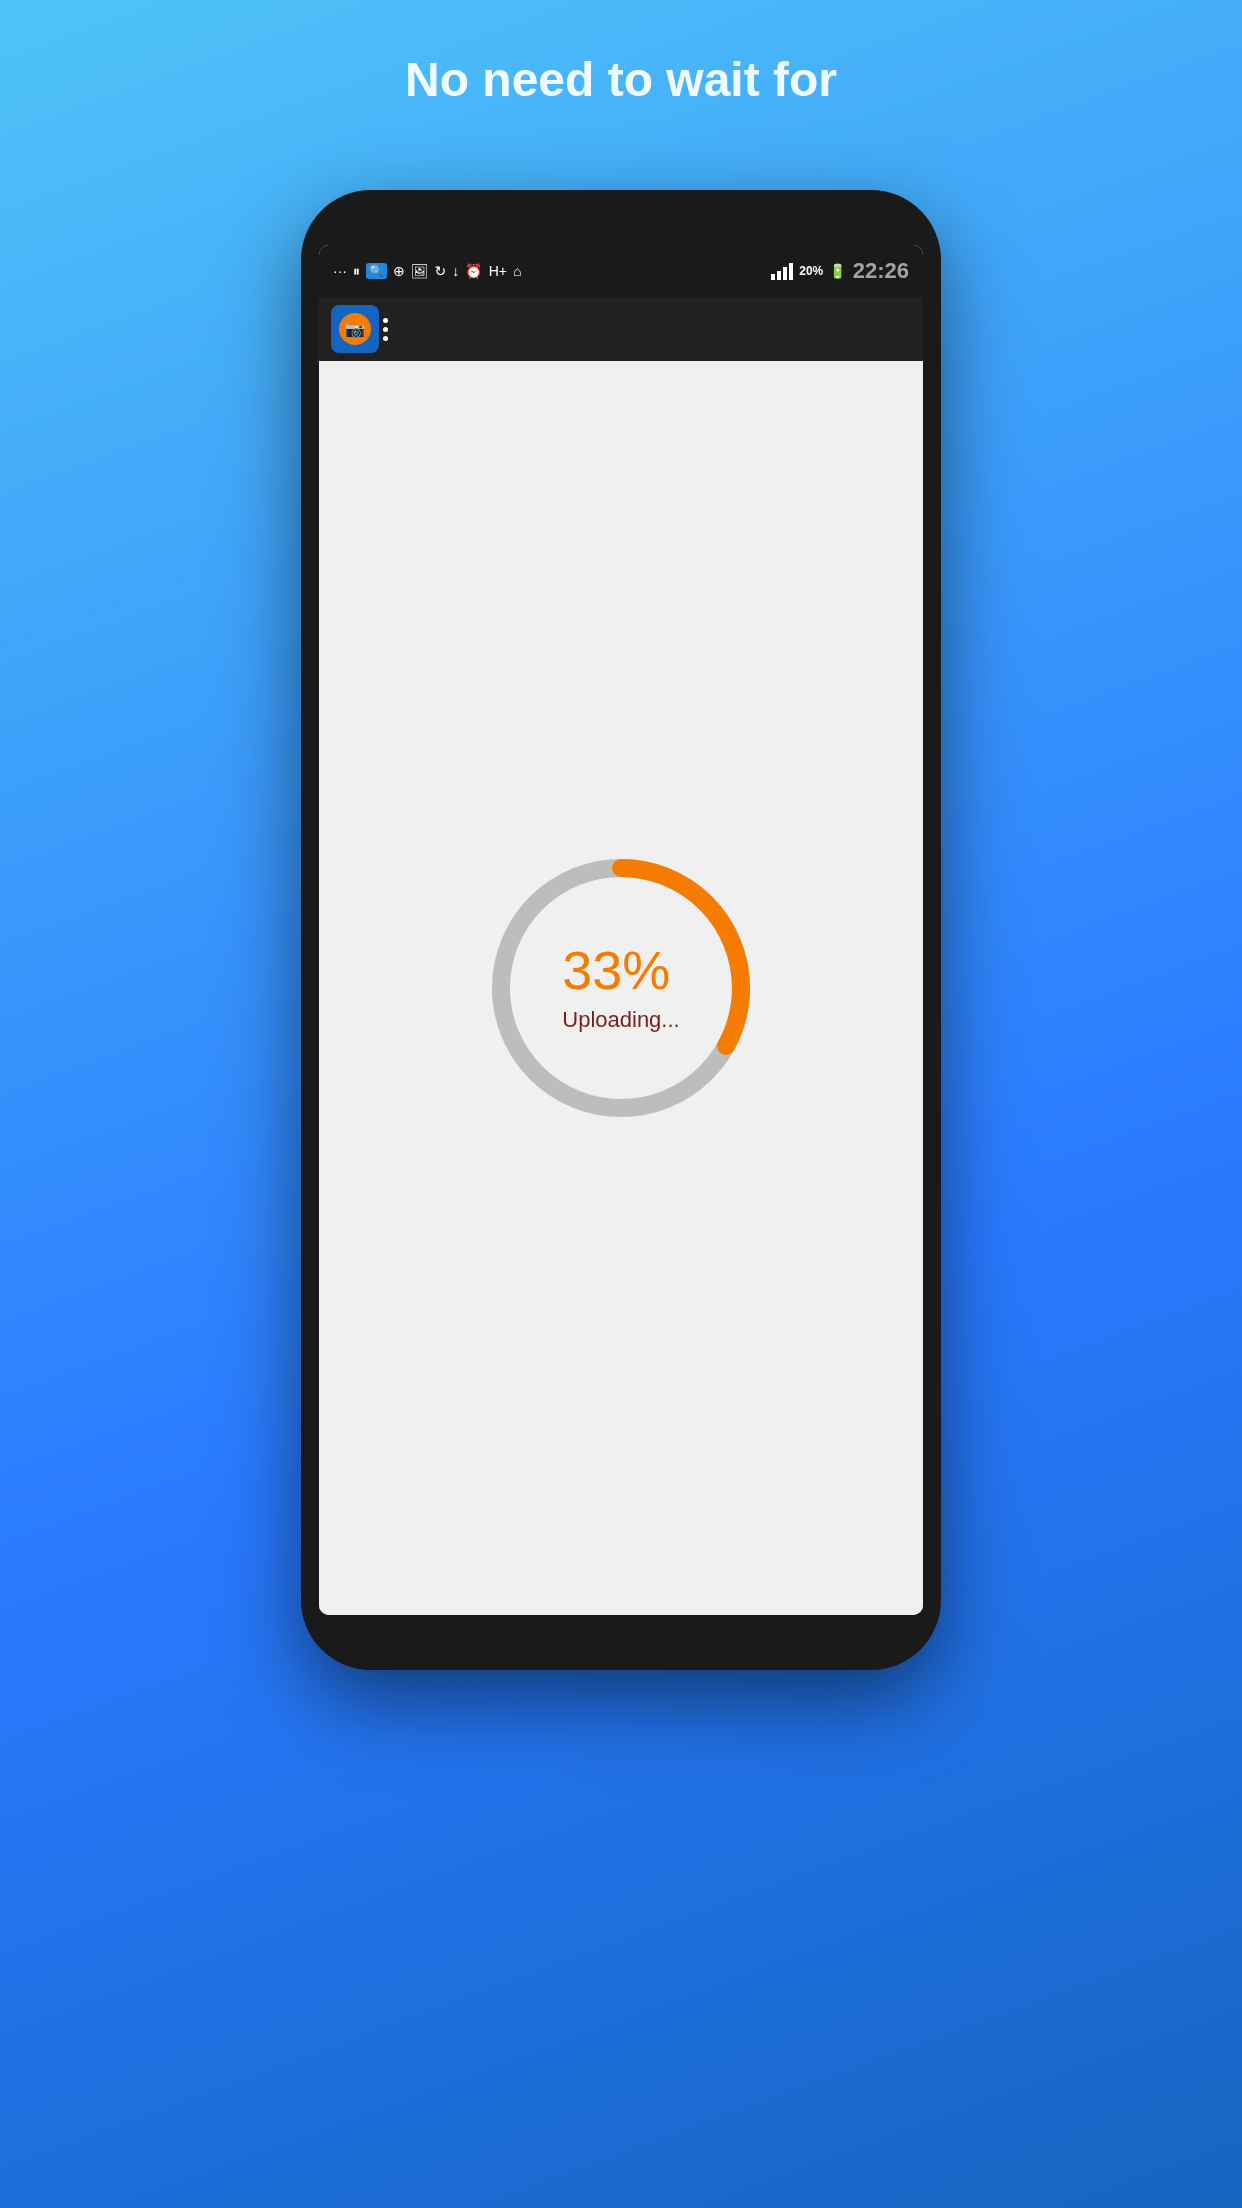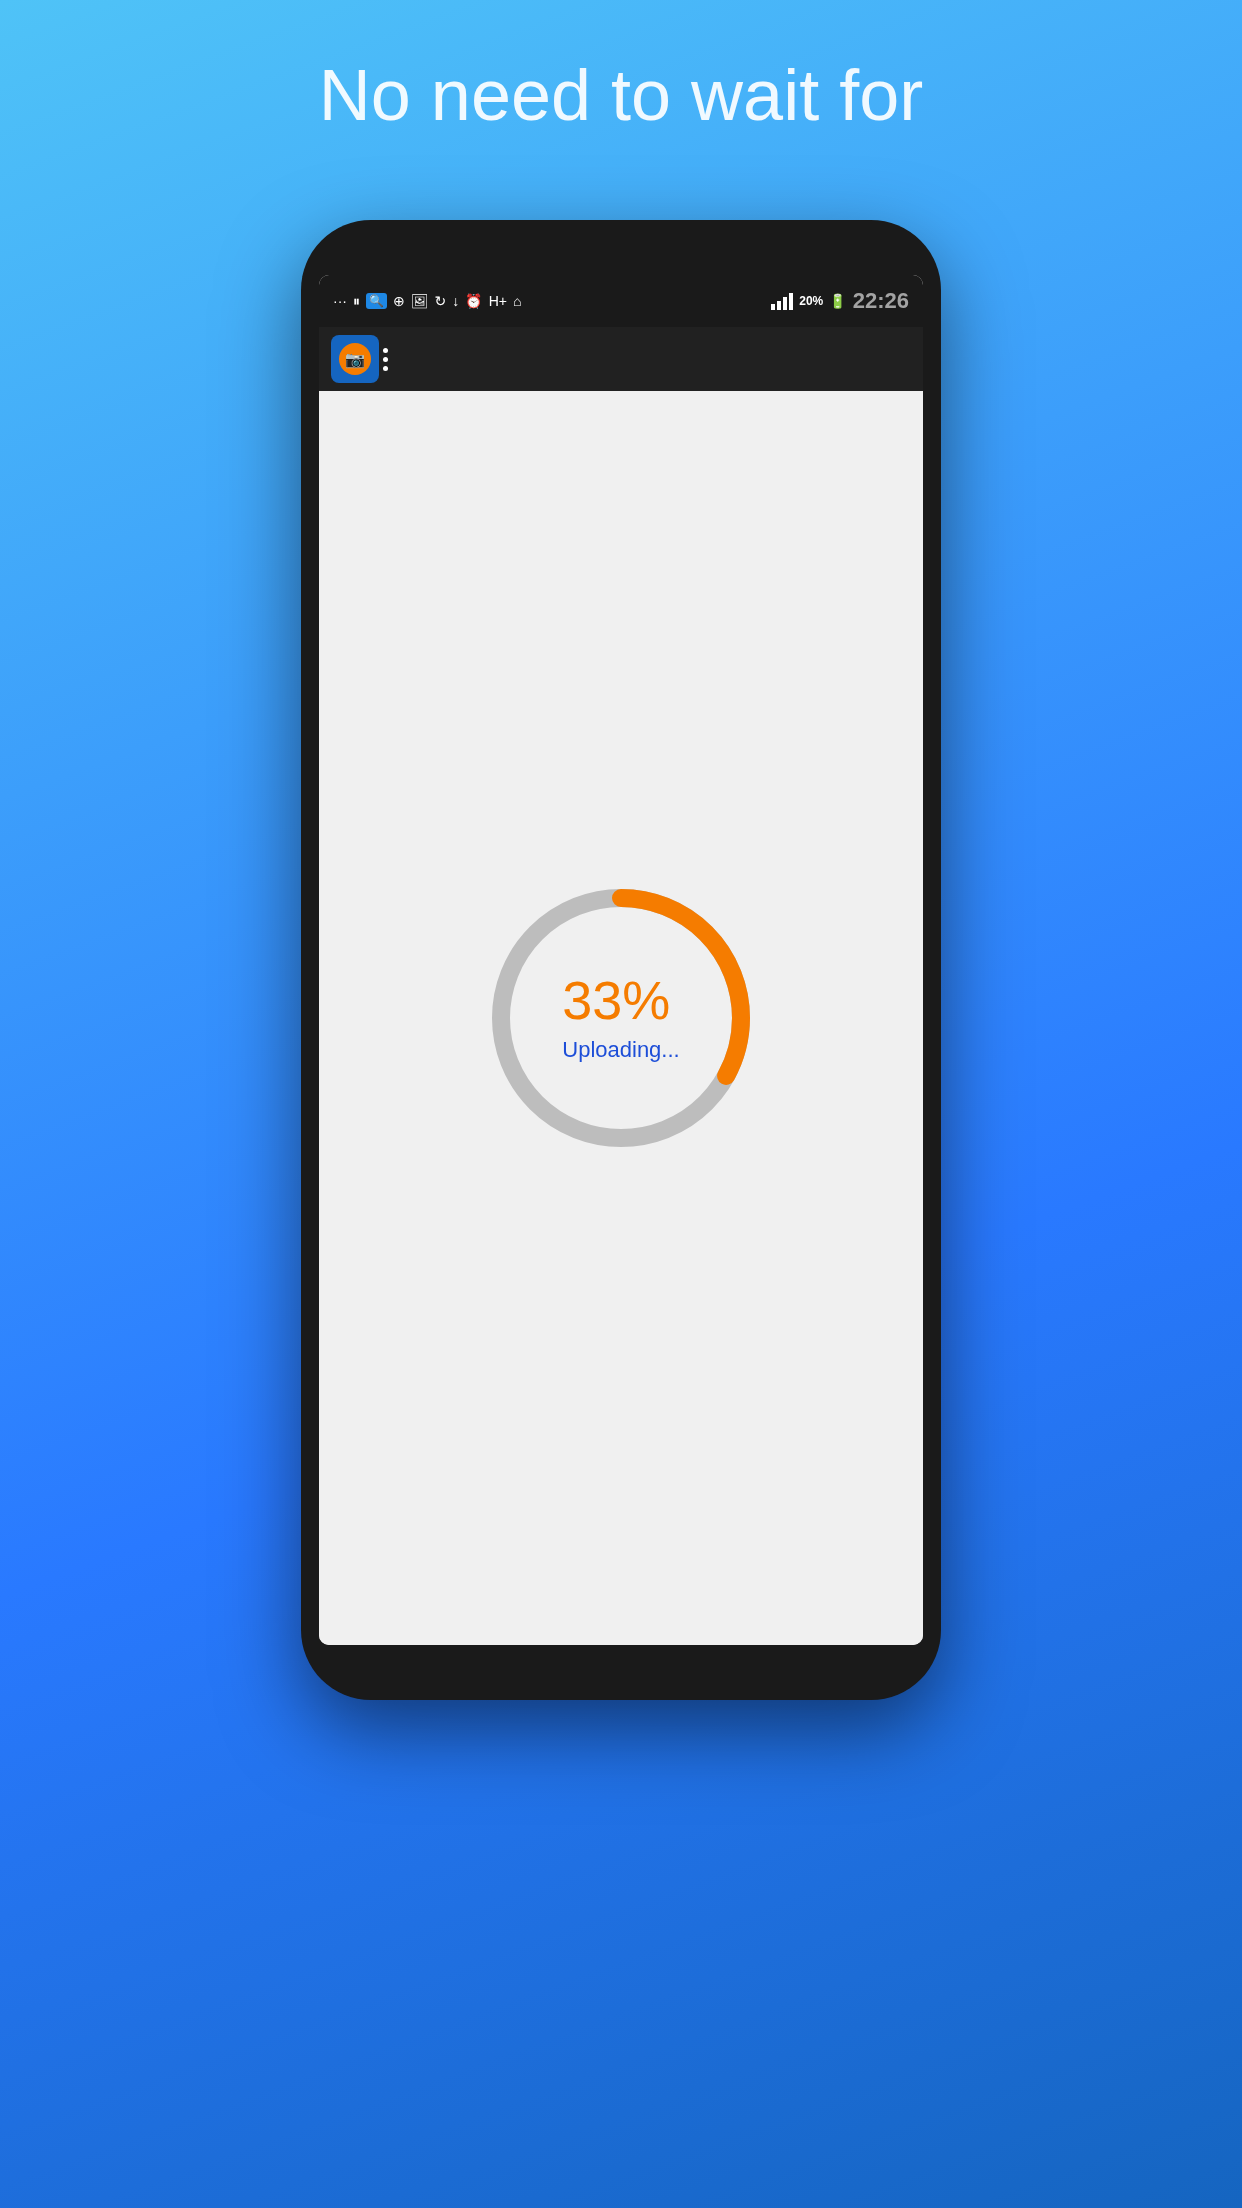--- a/index.html
+++ b/index.html
@@ -23,22 +23,22 @@
 
     .title {
       font-size: 88px;
       font-weight: 900;
       color: #ffffff;
       line-height: 1.1;
       margin-bottom: 10px;
     }
 
     .subtitle {
-      font-size: 72px;
-      font-weight: 400;
+      font-size: 48px;
+      font-weight: 700;
       color: rgba(255,255,255,0.92);
       line-height: 1.25;
     }
 
     .phone-wrapper {
       margin-top: 80px;
       position: relative;
       width: 640px;
       height: 1480px;
     }
@@ -200,21 +200,21 @@
 
     .progress-percent {
       font-size: 54px;
       font-weight: 500;
       color: #f57c00;
       line-height: 1;
     }
 
     .progress-label {
       font-size: 22px;
-      color: #1d4ed8;
+      color: #7f1d1d;
       margin-top: 10px;
     }
 
     
     .icon-char {
       color: white;
       font-size: 14px;
     }
 
     .signal-bars {

